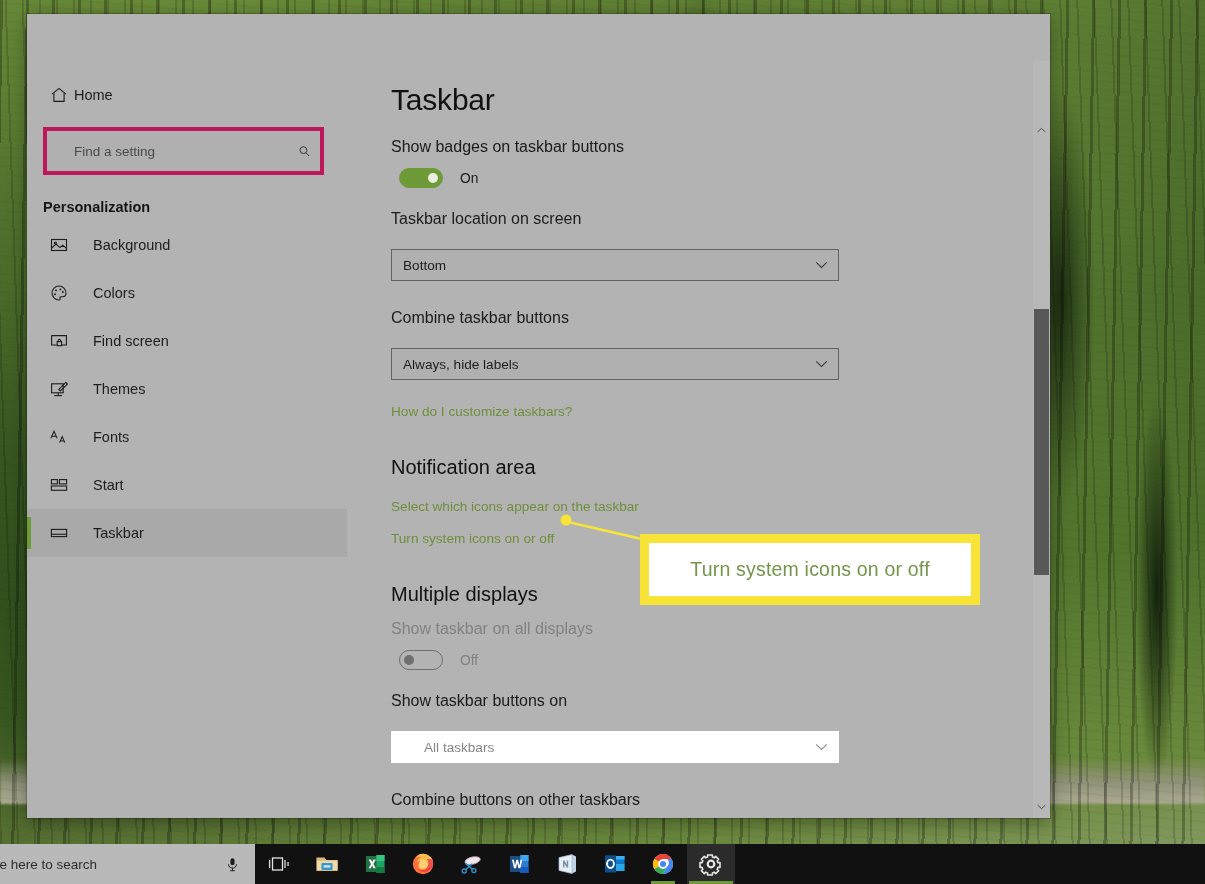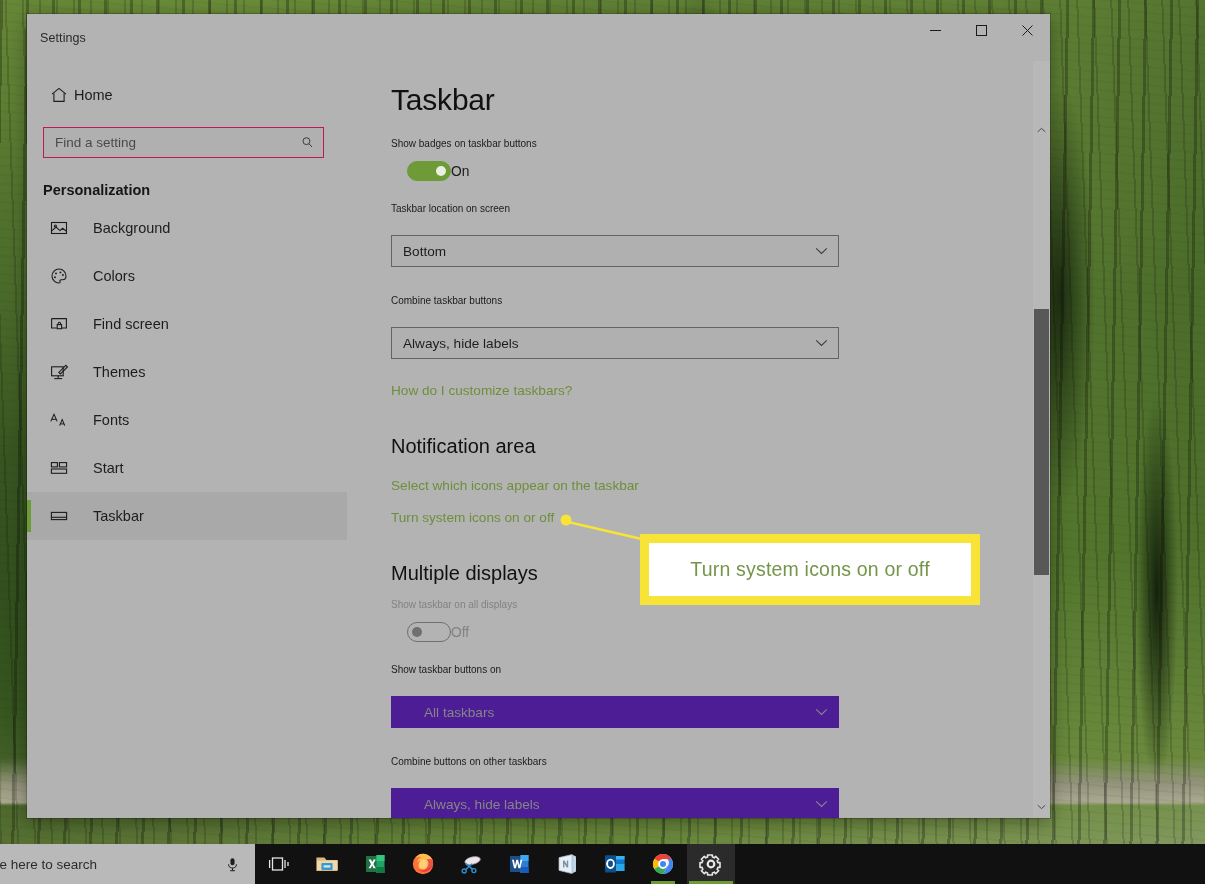--- a/index.html
+++ b/index.html
@@ -66,22 +66,22 @@
     width: 320px; flex: 0 0 320px; background: #b3b3b3; padding-top: 47px;
     position: relative; z-index: 2;
   }
   #home-row {
     display: flex; align-items: center; gap: 5px;
     padding: 8px 0 8px 22px; margin: 16px 12px 0 0; cursor: default;
   }
   .nav-label { font-size: 14.5px; color: #1d1d1d; }
   #search-wrap { padding: 14px 23px 0 16px; }
   #search-box {
-    display: flex; align-items: center; height: 31px;
-    background: #b0b0b0; border: 1px solid #be185d; padding: 0 8px 0 11px;
+    display: flex; align-items: center; height: 48px;
+    background: #b0b0b0; border: 4px solid #be185d; padding: 0 8px 0 27px;
   }
   #search-input {
     flex: 1; border: 0; background: transparent; outline: none;
     font-family: "Liberation Sans", sans-serif; font-size: 13.5px; color: #2b2b2b;
   }
   #search-input::placeholder { color: #4a4a4a; opacity: 1; }
   #section-title {
     font-size: 14.5px; font-weight: bold; color: #161616; padding: 24px 0 6px 16px;
   }
   .nav-item {
@@ -94,23 +94,23 @@
     background: #6e9b38;
   }
   .nav-icon { width: 20px; height: 20px; display: block; color: #1d1d1d; flex: 0 0 20px; }
 
   
   #main {
     flex: 1; position: relative; padding: 47px 0 0 0; overflow: hidden; background: #b3b3b3;
   }
   #main-inner { padding: 22px 0 0 44px; position: relative; }
   #page-title { font-size: 30px; font-weight: normal; color: #111; margin-bottom: 21px; letter-spacing: -.2px; }
-  .field-label { font-size: 10px; color: #1b1b1b; }
+  .field-label { font-size: 16px; color: #1b1b1b; }
   .field-label.disabled { color: #828282; }
-  .toggle-row { display: flex; align-items: center; margin: 12px 0 0 16px; }
+  .toggle-row { display: flex; align-items: center; gap: 17px; margin: 12px 0 0 8px; }
   .toggle {
     width: 44px; height: 20px; border-radius: 10px; position: relative; cursor: pointer;
   }
   .toggle.on { background: #6e9b38; border: 1px solid #6e9b38; }
   .toggle.on::after {
     content: ""; position: absolute; right: 4px; top: 50%; transform: translateY(-50%);
     width: 10px; height: 10px; border-radius: 50%; background: #e9efe3;
   }
   .toggle.off { background: transparent; border: 1px solid #6f6f6f; }
   .toggle.off::after {
@@ -119,21 +119,21 @@
   }
   .toggle-state { font-size: 13.8px; color: #1b1b1b; }
   .toggle-state.disabled { color: #828282; }
 
   .select {
     width: 448px; height: 32px; margin-top: 21px;
     border: 1px solid #636363; background: #b0b0b0;
     display: flex; align-items: center; justify-content: space-between;
     padding: 0 10px 0 11px; cursor: default;
   }
-  .select.disabled { border-color: transparent; background: #4c1d95; padding-left: 32px; }
+  .select.disabled { border-color: transparent; background: #ffffff; padding-left: 32px; }
   .select-value { font-size: 13.6px; color: #1d1d1d; }
   .select.disabled .select-value { color: #868686; }
   .chev { width: 13px; height: 8px; color: #3b3b3b; }
   .select.disabled .chev { color: #8a8a8a; }
 
   .link { display: inline-block; font-size: 13.6px; color: #6d8f3c; cursor: pointer; }
   .group-heading { font-size: 20px; color: #111; font-weight: normal; }
 
   .gap-28 { height: 28px; } .gap-22 { height: 22px; } .gap-18 { height: 18px; }
   .gap-14 { height: 14px; } .gap-36 { height: 36px; }
@@ -371,40 +371,20 @@
       </div>
       <div id="sb-thumb"></div>
       <div class="sb-arrow down">
         <svg style="width:9px;height:6px" viewBox="0 0 10 6" fill="none" stroke="currentColor" stroke-width="1.1">
             <path d="M.8 1 5 4.8 9.2 1"></path>
           </svg>
       </div>
     </div>
   </div>
 
-  <div id="titlebar">
-    <div id="app-title">Settings</div>
-    <div id="window-controls">
-      <div class="wc">
-        <svg style="width:11px;height:11px" viewBox="0 0 11 11" stroke="currentColor" stroke-width="1">
-            <path d="M0 5.5h11"></path>
-          </svg>
-      </div>
-      <div class="wc">
-        <svg style="width:11px;height:11px" viewBox="0 0 11 11" fill="none" stroke="currentColor" stroke-width="1">
-            <rect x=".5" y=".5" width="10" height="10"></rect>
-          </svg>
-      </div>
-      <div class="wc close">
-        <svg style="width:11px;height:11px" viewBox="0 0 11 11" stroke="currentColor" stroke-width="1">
-            <path d="M.5.5 10.5 10.5M10.5.5.5 10.5"></path>
-          </svg>
-      </div>
-    </div>
-  </div>
 </div>
 
 <svg id="annotation">
   <line x1="568" y1="522" x2="646" y2="540" stroke="#f7e436" stroke-width="2.6"></line>
   <circle cx="566" cy="520" r="5.5" fill="#f7e436"></circle>
 </svg>
 <div id="callout-box">
   <div id="callout-inner">
     <span id="callout-text">Turn system icons on or off</span>
   </div>

